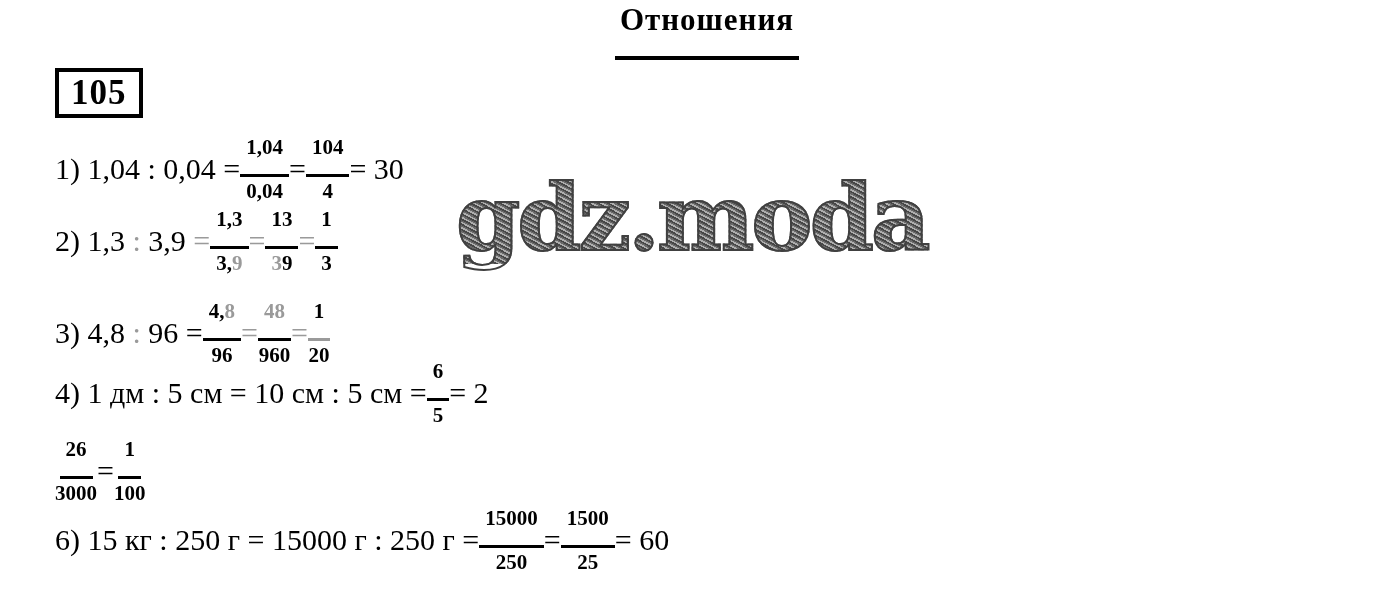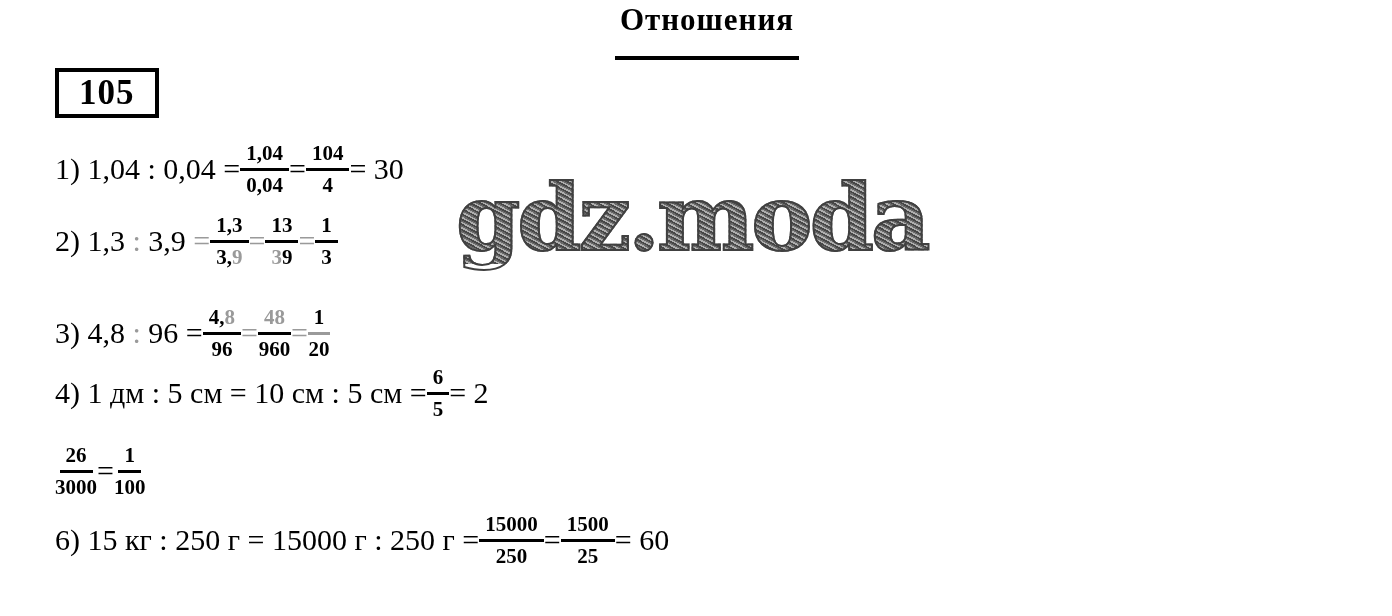--- a/index.html
+++ b/index.html
@@ -15,37 +15,37 @@
   }
   .page-title .ul{
     display:inline-block;
     border-bottom:4px solid #000;
     padding:0 5px 18px 5px;
     margin-left:22px;
   }
   .num-box{
     position:absolute;left:55px;top:68px;
     border:4px solid #000;
-    padding:0 20px;
+    padding:0 12px;
     font-size:35px;font-weight:bold;line-height:42px;
     letter-spacing:1px;
   }
   #problems{position:absolute;left:0;top:0;width:100%;height:100%;z-index:1;}
   .line{
     position:absolute;left:55px;height:66px;
     display:flex;align-items:center;
     font-size:30px;white-space:pre;
   }
   .txt{display:inline-block;}
   .frac{
     display:inline-flex;flex-direction:column;align-items:center;
     font-size:21px;font-weight:bold;line-height:1.18;
     vertical-align:middle;
   }
-  .num{border-bottom:3px solid #000;padding:0 6px 2px 6px;text-align:center;}
+  .num{border-bottom:3px solid #000;padding:0 6px 14px 6px;text-align:center;}
   .num.bar-muted{border-bottom-color:#9a9a9a;}
   .den{padding-top:2px;text-align:center;}
   .muted{color:#9a9a9a;}
   .watermark{
     position:absolute;left:456px;top:172px;z-index:5;
     font-family:"DejaVu Serif", serif;
     font-size:92px;font-weight:bold;line-height:1;
     letter-spacing:-3px;
     opacity:0.88;
     color:transparent;

